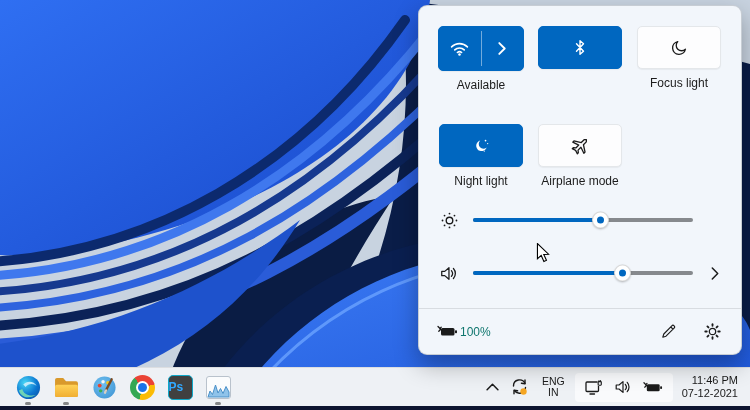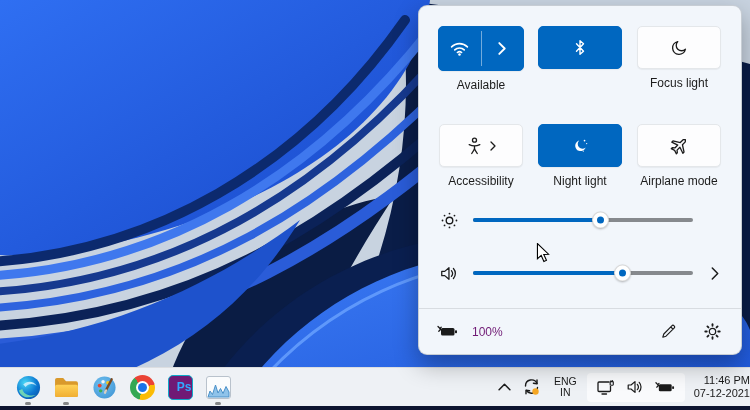--- a/index.html
+++ b/index.html
@@ -34,43 +34,43 @@
   .track{width:100%;height:4px;border-radius:2px;background:#86898d;position:relative;}
   .fill{height:4px;border-radius:2px;background:var(--accent);position:relative;}
   .thumb{position:absolute;right:-8px;top:50%;transform:translateY(-50%);width:15px;height:15px;border-radius:50%;
          background:#fff;border:1px solid rgba(0,0,0,.15);box-shadow:0 1px 2px rgba(0,0,0,.2);
          display:flex;align-items:center;justify-content:center;cursor:pointer;}
   .thumb::after{content:"";width:7px;height:7px;border-radius:50%;background:var(--accent);}
   .chev-slot{width:20px;display:flex;justify-content:center;}
 
   .panel-footer{position:absolute;left:0;right:0;bottom:0;height:46px;border-top:1px solid #d8dce1;
                 display:flex;align-items:center;justify-content:space-between;padding:0 18px;box-sizing:border-box;}
-  .battery-status{display:flex;align-items:center;gap:14px;font-size:12px;color:#701a75;}
+  .battery-status{display:flex;align-items:center;gap:2px;font-size:12px;color:#0f766e;}
   .footer-actions{display:flex;align-items:center;gap:24px;}
   .icon-btn{background:none;border:none;padding:2px;cursor:pointer;display:flex;align-items:center;}
 
   
   .taskbar{position:absolute;left:0;top:367px;width:750px;height:39px;background:#eef1f5;
            border-top:1px solid #dcdee1;z-index:20;box-sizing:border-box;}
   .apps{position:absolute;left:9px;top:0;height:100%;display:flex;align-items:center;}
   .app{width:38px;height:39px;display:flex;align-items:center;justify-content:center;position:relative;
        background:none;border:none;padding:0;cursor:pointer;}
   .run-dot{position:absolute;bottom:2px;left:50%;transform:translateX(-50%);width:6px;height:2.5px;
            border-radius:2px;background:#848688;}
-  .tray{position:absolute;right:0;top:0;height:100%;display:flex;align-items:center;gap:7px;padding-right:0;}
+  .tray{position:absolute;right:0;top:0;height:100%;display:flex;align-items:center;gap:7px;padding-right:12px;}
   .tray-btn{background:none;border:none;padding:2px;cursor:pointer;display:flex;align-items:center;justify-content:center;}
   .lang{font-size:10.5px;line-height:11.5px;color:#1b1b1b;text-align:center;cursor:pointer;padding:2px 3px;}
   .tray-group{display:flex;align-items:center;gap:11px;background:rgba(255,255,255,.65);border-radius:4px;
               padding:6px 10px;cursor:pointer;border:none;}
   .clock{font-size:11px;line-height:13.5px;color:#1a1a1a;text-align:right;cursor:pointer;padding-left:2px;}
   .bottom-strip{position:absolute;left:0;top:406px;width:750px;height:4px;background:#0d1430;z-index:25;}
 
   
-  .ps-badge{width:25px;height:25px;border-radius:5px;background:#701a75;border:1.5px solid #0fa8c9;
-            display:flex;align-items:center;justify-content:flex-end;box-sizing:border-box;}
+  .ps-badge{width:25px;height:25px;border-radius:5px;background:#404040;border:1.5px solid #0fa8c9;
+            display:flex;align-items:center;justify-content:flex-start;box-sizing:border-box;}
   .ps-badge span{color:#31a8ff;font-weight:bold;font-size:12px;}
   .chrome-badge{width:25px;height:25px;border-radius:50%;
       background:conic-gradient(from -40deg,#ea4335 0 115deg,#fbbc05 115deg 235deg,#34a853 235deg 360deg);
       display:flex;align-items:center;justify-content:center;}
   .chrome-badge .cw{width:13px;height:13px;border-radius:50%;background:#fff;display:flex;align-items:center;justify-content:center;}
   .chrome-badge .cb{width:9px;height:9px;border-radius:50%;background:#1a73e8;}
   .tm-badge{width:25px;height:23px;border-radius:3px;background:#fbfcfd;border:1px solid #b9c2cc;
             display:flex;align-items:flex-end;justify-content:center;box-sizing:border-box;overflow:hidden;}
 
   .cursor{position:absolute;left:536px;top:243px;z-index:60;pointer-events:none;}
@@ -144,39 +144,20 @@
 
       <div class="cell">
         <button class="tile">
           <svg width="17" height="17" viewBox="0 0 16 16">
             <path d="M13.6,9.6 A6.1,6.1 0 1 1 6.4,2.4 A5,5 0 0 0 13.6,9.6 Z" fill="none" stroke="#1b1b1b" stroke-width="1.25" stroke-linejoin="round"></path>
           </svg>
         </button>
         <div class="tile-label">Focus light</div>
       </div>
 
-      <div class="cell">
-        <button class="tile">
-          <svg width="17" height="18" viewBox="0 0 16 17">
-            <g fill="none" stroke="#1b1b1b" stroke-width="1.25" stroke-linecap="round" stroke-linejoin="round">
-              <circle cx="8" cy="3" r="1.9"></circle>
-              <path d="M3,7.2 Q8,9.6 13,7.2"></path>
-              <path d="M8,9 L8,11.5"></path>
-              <path d="M8,11.5 L5.4,15.6"></path>
-              <path d="M8,11.5 L10.6,15.6"></path>
-            </g>
-          </svg>
-          <span class="chev-small">
-            <svg width="6" height="10" viewBox="0 0 6 10">
-              <polyline points="1,1 5,5 1,9" fill="none" stroke="#1b1b1b" stroke-width="1.3" stroke-linecap="round" stroke-linejoin="round"></polyline>
-            </svg>
-          </span>
-        </button>
-        <div class="tile-label">Accessibility</div>
-      </div>
 
       <div class="cell">
         <button class="tile active">
           <svg width="17" height="17" viewBox="0 0 16 16">
             <path d="M12.8,9.8 A5,5 0 1 1 6.8,3.4 A4.2,4.2 0 0 0 12.8,9.8 Z" fill="#fff"></path>
             <circle cx="11.8" cy="3.4" r="0.8" fill="#fff"></circle>
             <circle cx="13.8" cy="6.2" r="0.6" fill="#fff"></circle>
             <circle cx="10.6" cy="13.2" r="0.6" fill="#fff"></circle>
           </svg>
         </button>

